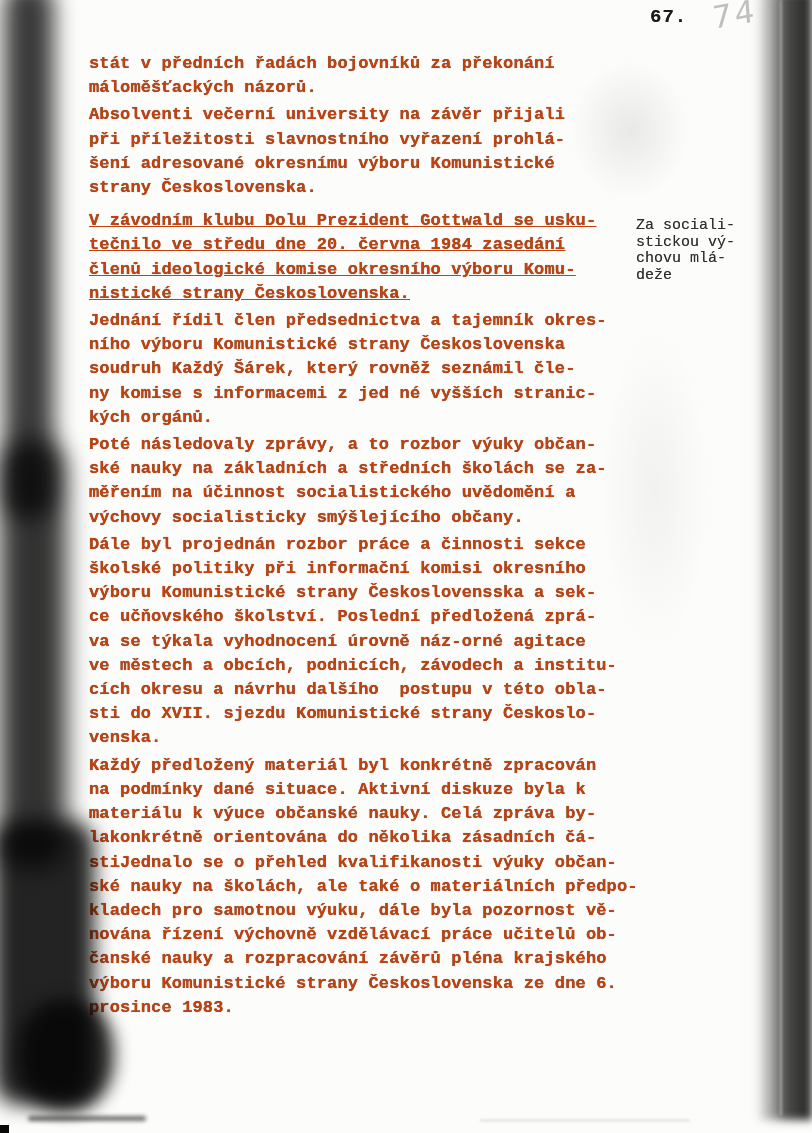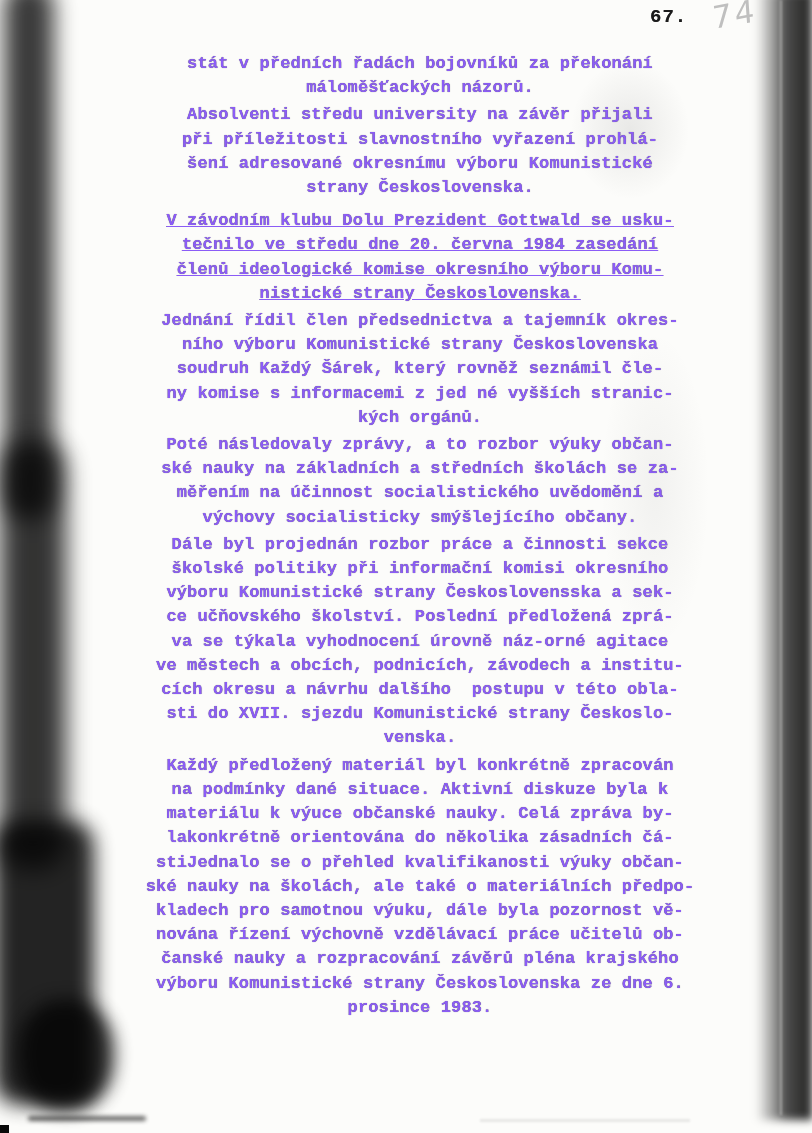--- a/index.html
+++ b/index.html
@@ -4,30 +4,29 @@
 <style>
   html, body { margin: 0; padding: 0; }
   body { background: #e9e9e9; }
   .page {
     position: relative;
     width: 812px;
     height: 1133px;
     background: #fcfcfa;
     overflow: hidden;
     font-family: "Liberation Mono", monospace;
-    text-align: center;
   }
   
   .body-text {
     position: absolute;
-    left: 100px;
+    left: 89px;
     top: 52px;
     width: 640px;
     z-index: 1;
-    color: #8b5cf6;
+    color: #c2410c;
     font: bold 17px/24.2px "Liberation Mono", monospace;
     letter-spacing: 0.15px;
     text-shadow: 0 0 0.7px rgba(10,10,10,0.75);
   }
   .body-text p {
     margin: 0 0 3px 0;
     white-space: pre-wrap;
   }
   .body-text p.para-gap { margin-top: 9px; text-decoration: underline; }
   
@@ -132,21 +131,21 @@
   <div class="artifact noise-a"></div>
   <div class="artifact noise-b"></div>
   <div class="artifact noise-c"></div>
 
   <div class="page-number">67.</div>
   <div class="handwritten-number">74</div>
 
   <div class="body-text">
     <p>stát v předních řadách bojovníků za překonání
 máloměšťackých názorů.</p>
-    <p>Absolventi středu university na závěr přijali
+    <p>Absolventi večerní university na závěr přijali
 při příležitosti slavnostního vyřazení prohlá-
 šení adresované okresnímu výboru Komunistické
 strany Československa.</p>
     <p class="para-gap">V závodním klubu Dolu Prezident Gottwald se usku-
 tečnilo ve středu dne 20. června 1984 zasedání
 členů ideologické komise okresního výboru Komu-
 nistické strany Československa.</p>
     <p>Jednání řídil člen předsednictva a tajemník okres-
 ního výboru Komunistické strany Československa
 soudruh Každý Šárek, který rovněž seznámil čle-
@@ -171,20 +170,24 @@
 lakonkrétně orientována do několika zásadních čá-
 stiJednalo se o přehled kvalifikanosti výuky občan-
 ské nauky na školách, ale také o materiálních předpo-
 kladech pro samotnou výuku, dále byla pozornost vě-
 nována řízení výchovně vzdělávací práce učitelů ob-
 čanské nauky a rozpracování závěrů pléna krajského
 výboru Komunistické strany Československa ze dne 6.
 prosince 1983.</p>
   </div>
 
+  <div class="margin-note">Za sociali-
+stickou vý-
+chovu mlá-
+deže</div>
 
   <div class="artifact band-left-top"></div>
   <div class="artifact band-left-mid"></div>
   <div class="artifact band-left-low"></div>
   <div class="artifact band-left-blob"></div>
   <div class="artifact smudge-streak"></div>
   <div class="artifact corner-mark"></div>
   <div class="artifact band-right"></div>
   <div class="artifact band-right-line"></div>
 

